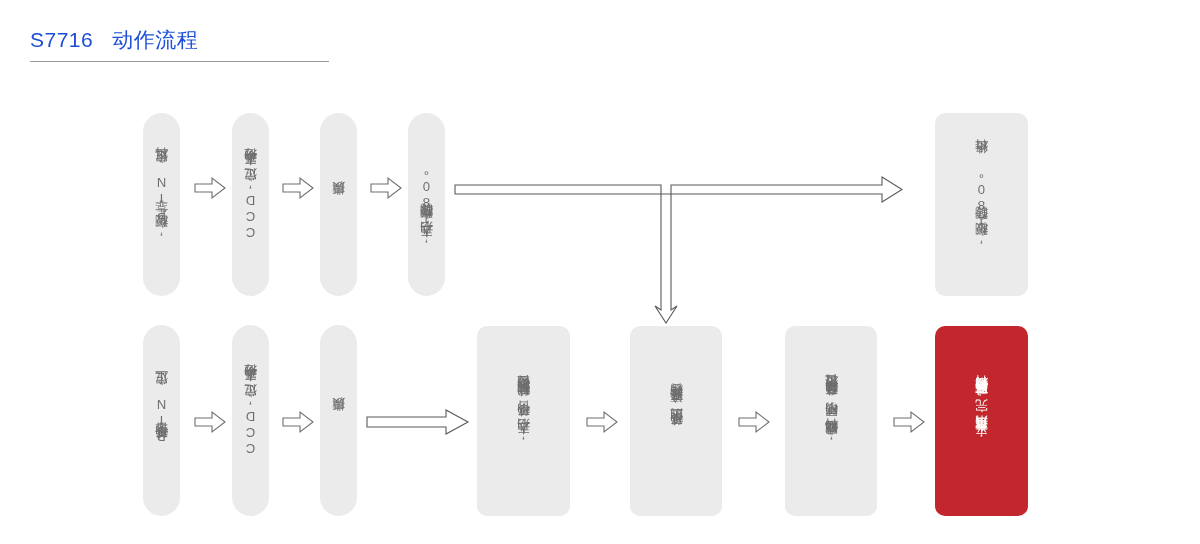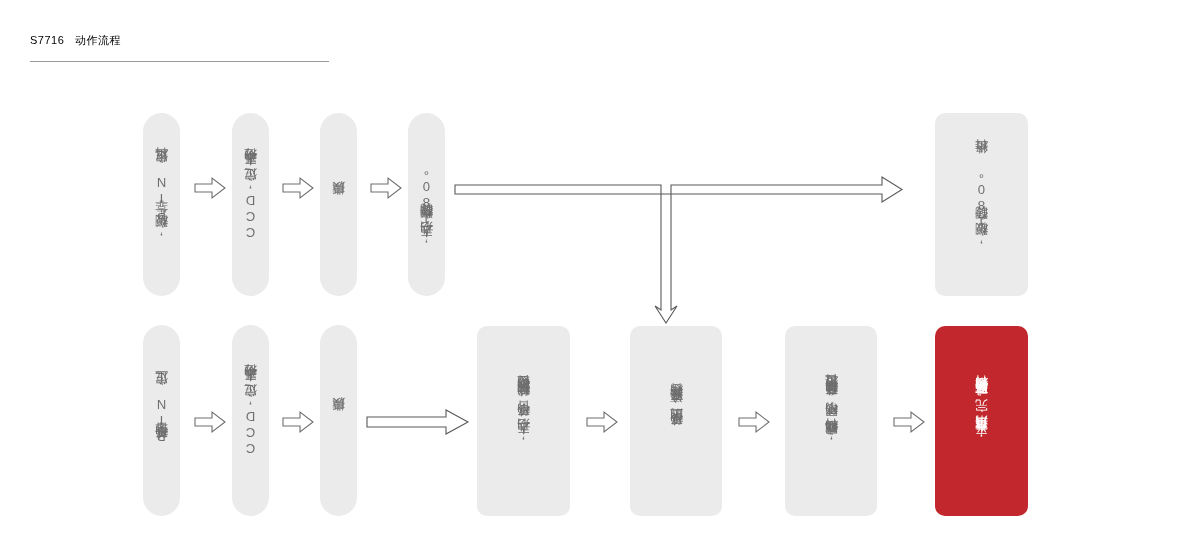--- a/index.html
+++ b/index.html
@@ -16,22 +16,22 @@
   }
 
   
   #title-block {
     position: absolute;
     left: 30px;
     top: 28px;
     width: 300px;
   }
   #title-text {
-    font-size: 11px;
-    color: #000000;
+    font-size: 21px;
+    color: #1d4ed8;
     letter-spacing: 0.5px;
     line-height: 24px;
     white-space: pre;
   }
   #title-rule {
     position: absolute;
     left: 30px;
     top: 61px;
     width: 299px;
     height: 1px;

